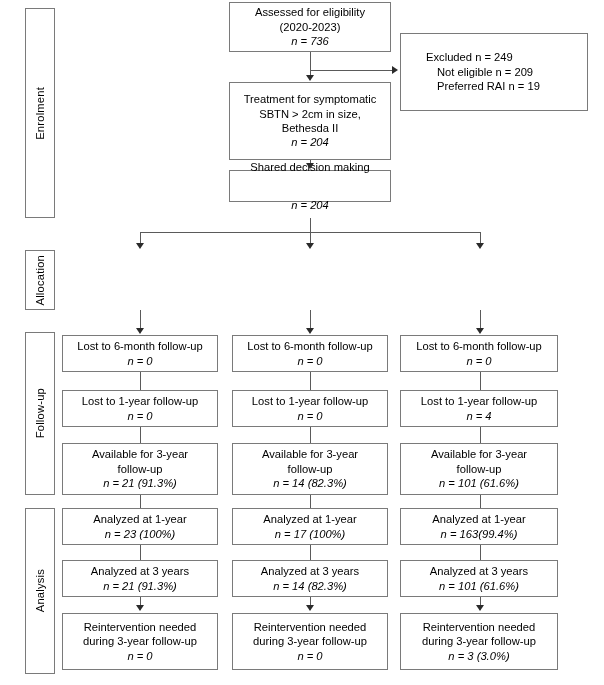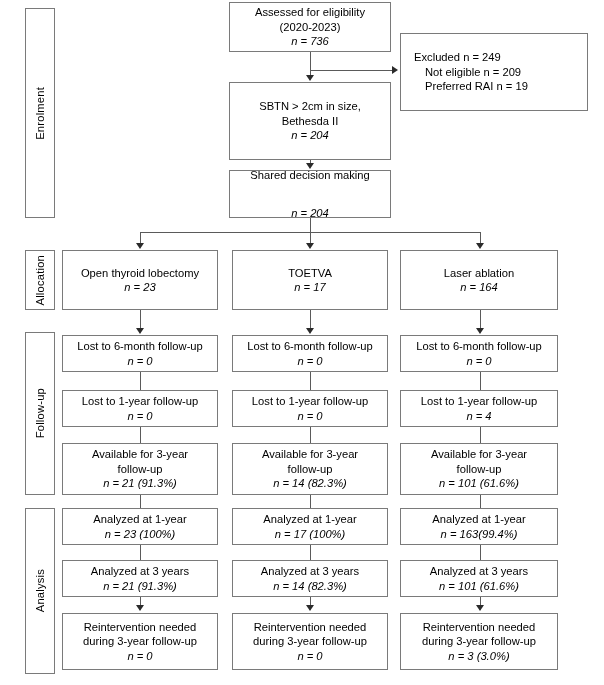--- a/index.html
+++ b/index.html
@@ -65,21 +65,21 @@
   }
   .arrow-r{
     position:absolute;
     width:0;height:0;
     border-top:4px solid transparent;
     border-bottom:4px solid transparent;
     border-left:6px solid #2b2b2b;
   }
 
   
-  .box.left{align-items:flex-start;text-align:left;padding-left:13px;}
+  .box.left{align-items:flex-start;text-align:left;padding-left:25px;}
   .box.left .ln{white-space:nowrap;}
   .indent{padding-left:11px;}
 </style>
 </head>
 <body>
 
 <div id="canvas">
 
   <div class="stage" style="left:25px;top:8px;width:30px;height:210px;">
     <span>Enrolment</span>
@@ -103,26 +103,27 @@
     <span class="ln ital">n = 736</span>
   </div>
 
   <div class="box left" style="left:400px;top:33px;width:188px;height:78px;">
     <span class="ln">Excluded n = 249</span>
     <span class="ln indent">Not eligible n = 209</span>
     <span class="ln indent">Preferred RAI n = 19</span>
   </div>
 
   <div class="box" style="left:229px;top:82px;width:162px;height:78px;">
+    <span class="ln">Treatment for symptomatic</span>
     <span class="ln">SBTN &gt; 2cm in size,</span>
     <span class="ln">Bethesda II</span>
     <span class="ln ital">n = 204</span>
   </div>
 
-  <div class="box" style="left:229px;top:170px;width:162px;height:48px;gap:24px;">
+  <div class="box" style="left:229px;top:170px;width:162px;height:32px;gap:24px;">
     <span class="ln">Shared decision making</span>
     <span class="ln ital">n = 204</span>
   </div>
 
   <div class="vline" style="left:310px;top:52px;height:24px;"></div>
   <div class="arrow-d" style="left:306px;top:75px;"></div>
 
   <div class="hline" style="left:310px;top:70px;width:82px;"></div>
   <div class="arrow-r" style="left:392px;top:66px;"></div>
 
@@ -131,24 +132,20 @@
 
   <div class="vline" style="left:310px;top:218px;height:14px;"></div>
   <div class="hline" style="left:140px;top:232px;width:340px;"></div>
   <div class="vline" style="left:140px;top:232px;height:12px;"></div>
   <div class="arrow-d" style="left:136px;top:243px;"></div>
   <div class="vline" style="left:310px;top:232px;height:12px;"></div>
   <div class="arrow-d" style="left:306px;top:243px;"></div>
   <div class="vline" style="left:480px;top:232px;height:12px;"></div>
   <div class="arrow-d" style="left:476px;top:243px;"></div>
 
-  <div class="box" style="left:62px;top:250px;width:156px;height:60px;">
-    <span class="ln">Open thyroid lobectomy</span>
-    <span class="ln ital">n = 23</span>
-  </div>
 
   <div class="box" style="left:62px;top:335px;width:156px;height:37px;">
     <span class="ln">Lost to 6-month follow-up</span>
     <span class="ln ital">n = 0</span>
   </div>
 
   <div class="box" style="left:62px;top:390px;width:156px;height:37px;">
     <span class="ln">Lost to 1-year follow-up</span>
     <span class="ln ital">n = 0</span>
   </div>
@@ -177,24 +174,20 @@
 
   <div class="vline" style="left:140px;top:310px;height:19px;"></div>
   <div class="arrow-d" style="left:136px;top:328px;"></div>
   <div class="vline" style="left:140px;top:372px;height:18px;"></div>
   <div class="vline" style="left:140px;top:427px;height:16px;"></div>
   <div class="vline" style="left:140px;top:495px;height:13px;"></div>
   <div class="vline" style="left:140px;top:545px;height:15px;"></div>
   <div class="vline" style="left:140px;top:597px;height:10px;"></div>
   <div class="arrow-d" style="left:136px;top:605px;"></div>
 
-  <div class="box" style="left:232px;top:250px;width:156px;height:60px;">
-    <span class="ln">TOETVA</span>
-    <span class="ln ital">n = 17</span>
-  </div>
 
   <div class="box" style="left:232px;top:335px;width:156px;height:37px;">
     <span class="ln">Lost to 6-month follow-up</span>
     <span class="ln ital">n = 0</span>
   </div>
 
   <div class="box" style="left:232px;top:390px;width:156px;height:37px;">
     <span class="ln">Lost to 1-year follow-up</span>
     <span class="ln ital">n = 0</span>
   </div>
@@ -223,24 +216,20 @@
 
   <div class="vline" style="left:310px;top:310px;height:19px;"></div>
   <div class="arrow-d" style="left:306px;top:328px;"></div>
   <div class="vline" style="left:310px;top:372px;height:18px;"></div>
   <div class="vline" style="left:310px;top:427px;height:16px;"></div>
   <div class="vline" style="left:310px;top:495px;height:13px;"></div>
   <div class="vline" style="left:310px;top:545px;height:15px;"></div>
   <div class="vline" style="left:310px;top:597px;height:10px;"></div>
   <div class="arrow-d" style="left:306px;top:605px;"></div>
 
-  <div class="box" style="left:400px;top:250px;width:158px;height:60px;">
-    <span class="ln">Laser ablation</span>
-    <span class="ln ital">n = 164</span>
-  </div>
 
   <div class="box" style="left:400px;top:335px;width:158px;height:37px;">
     <span class="ln">Lost to 6-month follow-up</span>
     <span class="ln ital">n = 0</span>
   </div>
 
   <div class="box" style="left:400px;top:390px;width:158px;height:37px;">
     <span class="ln">Lost to 1-year follow-up</span>
     <span class="ln ital">n = 4</span>
   </div>

